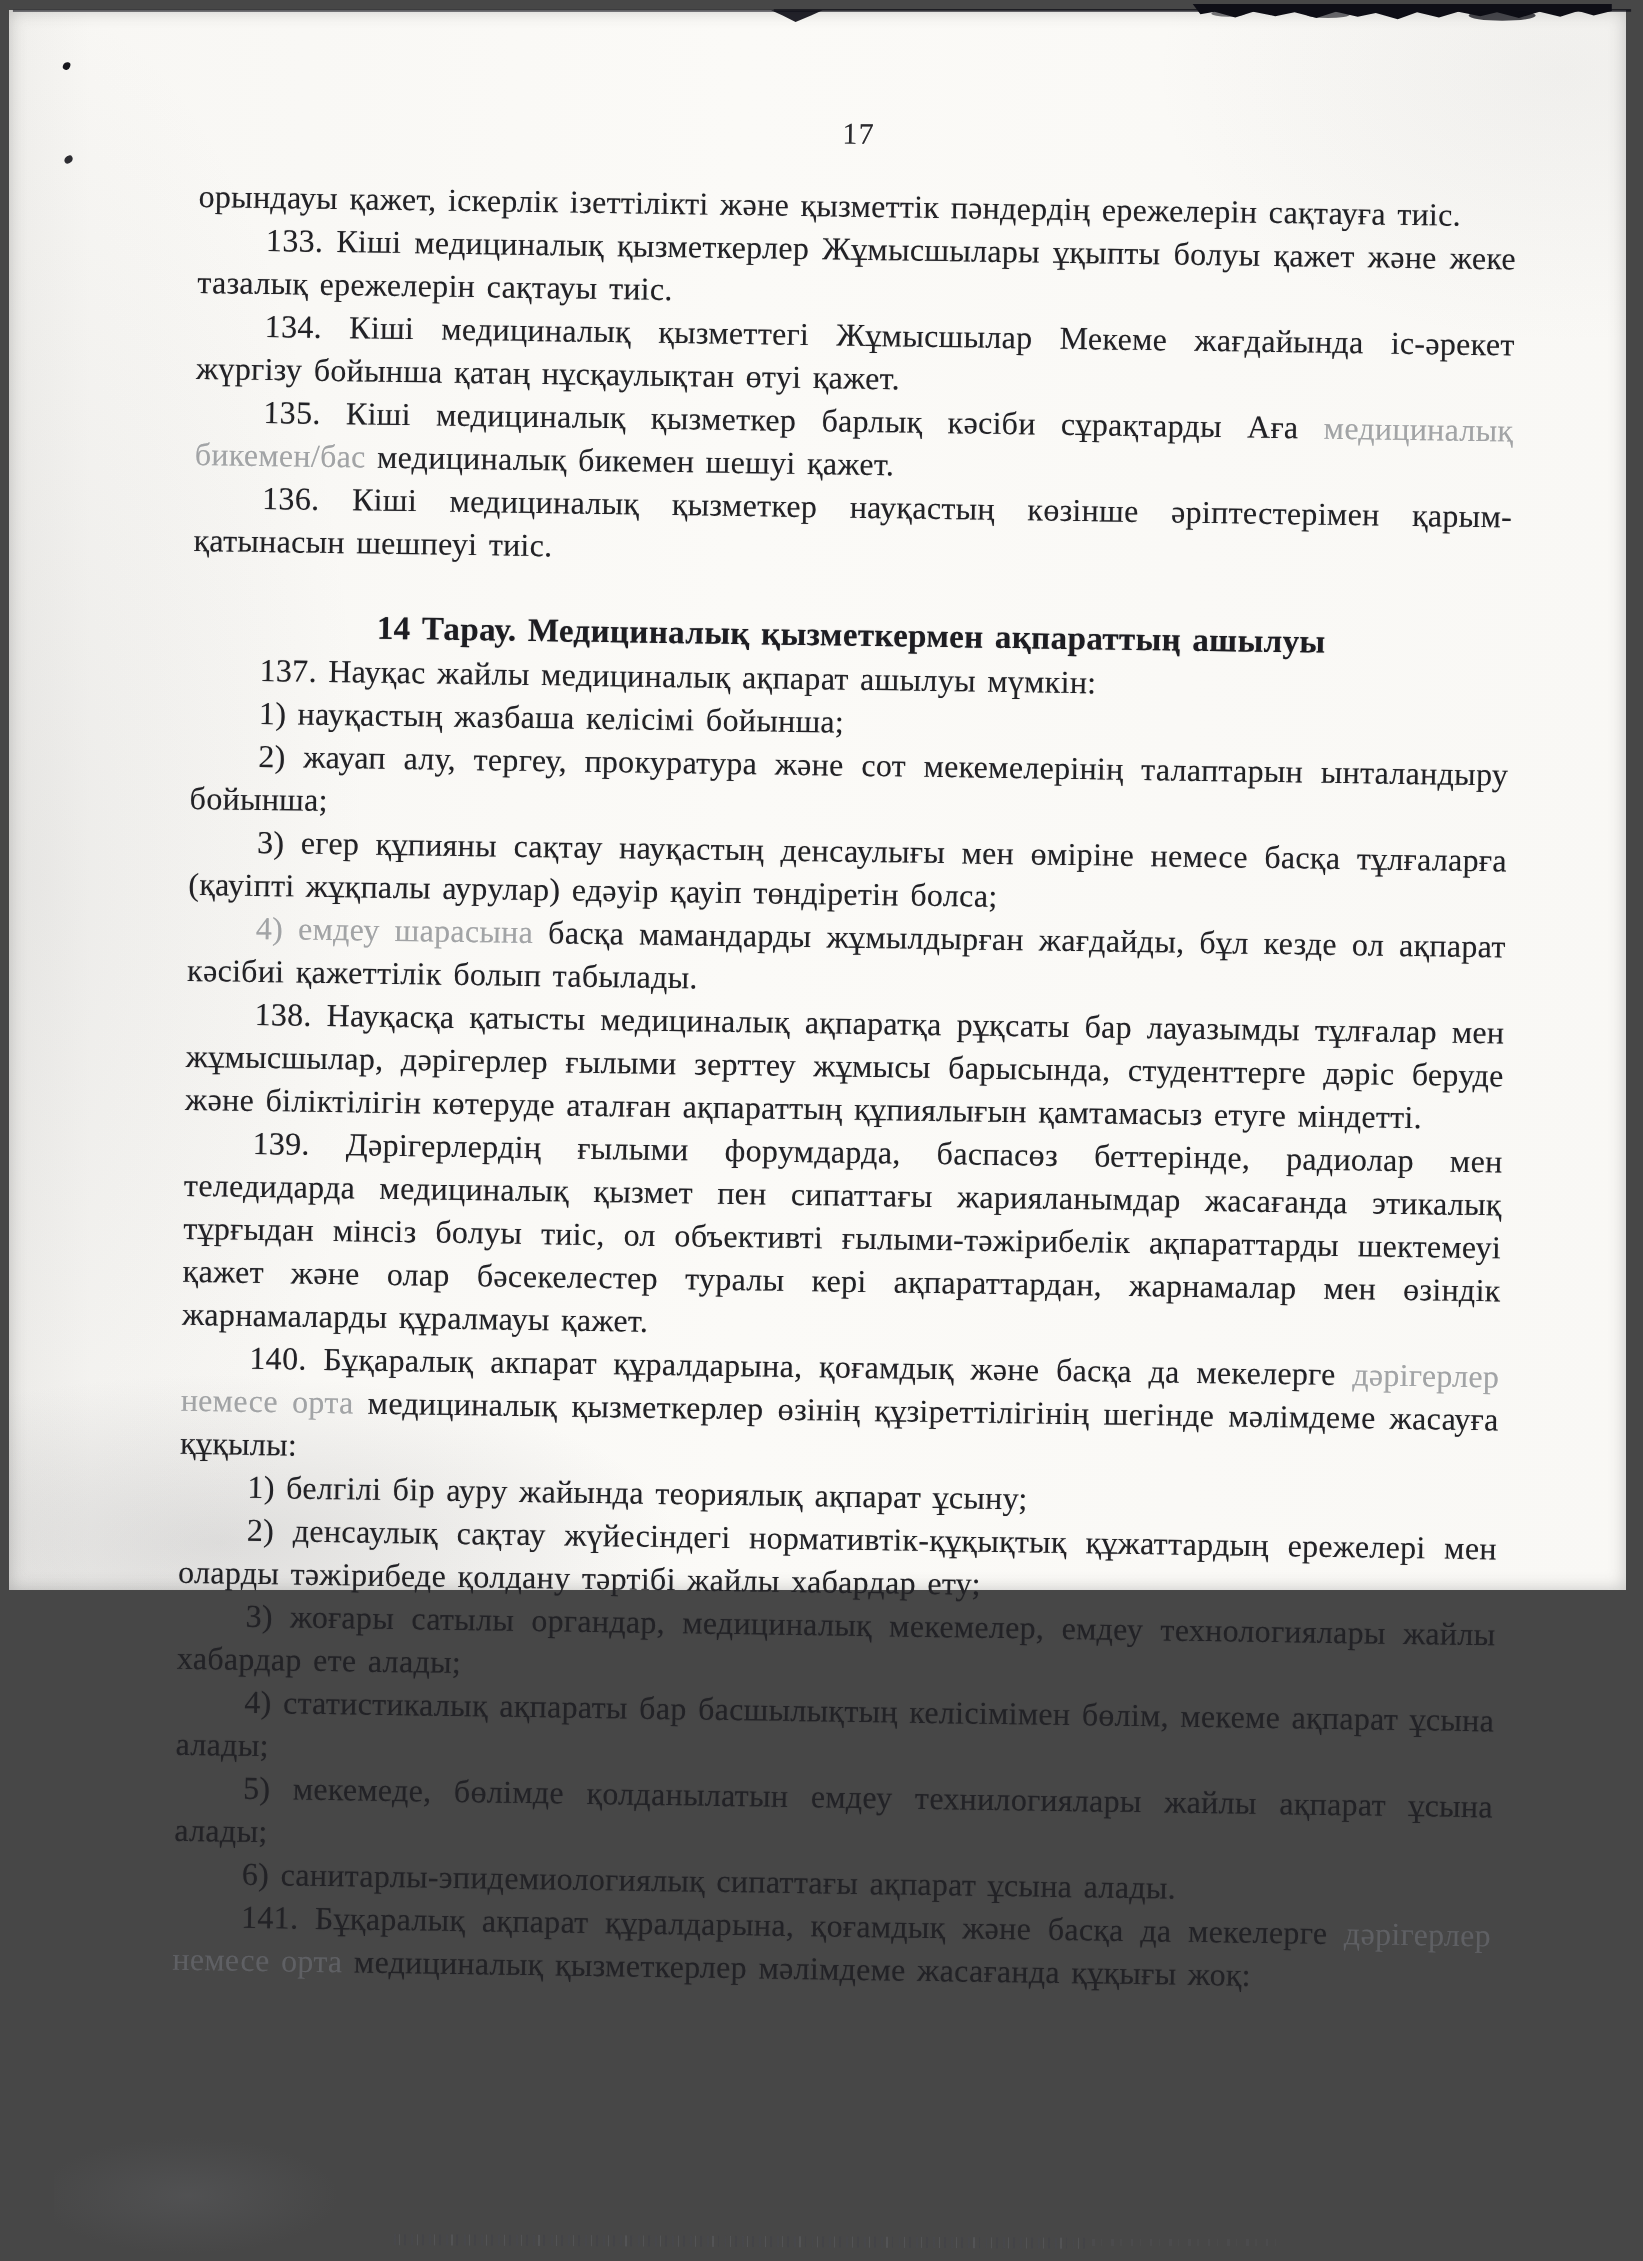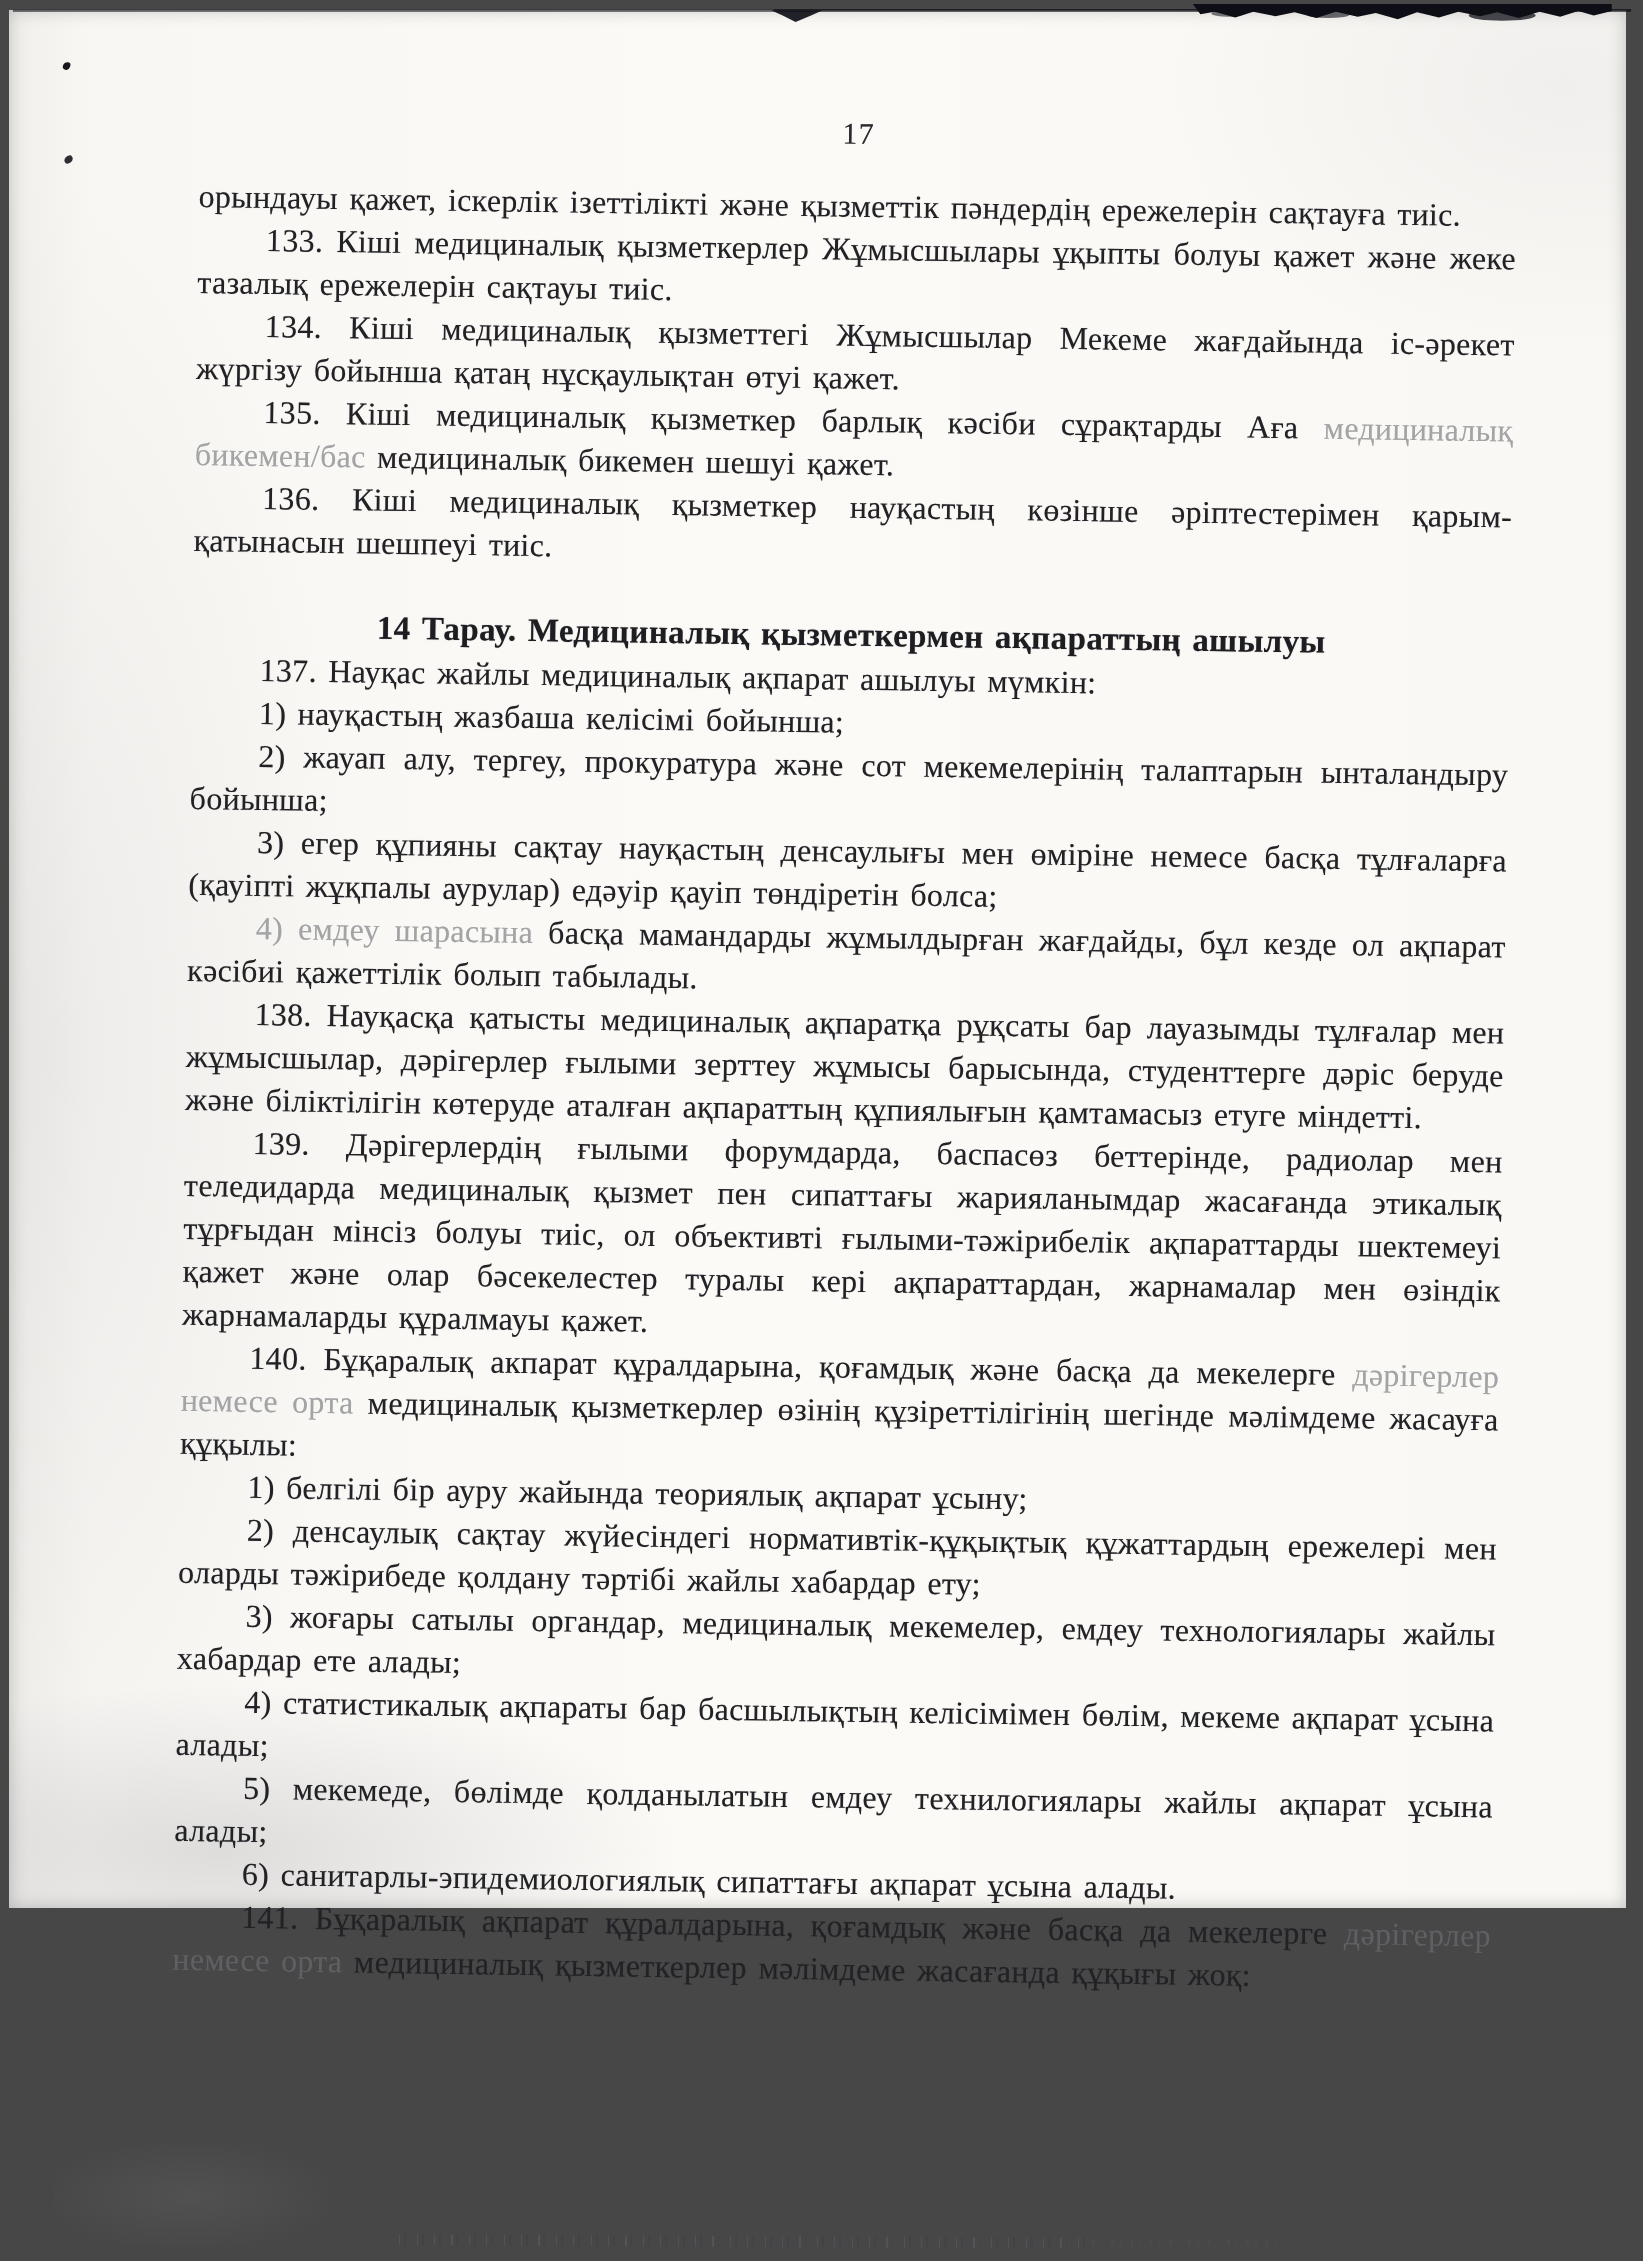--- a/index.html
+++ b/index.html
@@ -5,21 +5,21 @@
   html, body { margin:0; padding:0; }
   body {
     width:1644px; height:2261px;
     background:#474747;
     position:relative;
     overflow:hidden;
     font-family:"Liberation Serif", serif;
   }
   .scan-page {
     position:absolute; left:9px; top:9.7px;
-    width:1617px; height:1898px;
+    width:1617px; height:1580px;
     background:
       radial-gradient(741px 271px at 13% 97%, rgba(125,125,130,0.22), transparent 62%),
       radial-gradient(451px 1225px at 2% 55%, rgba(150,150,152,0.12), transparent 72%),
       radial-gradient(580px 387px at 96% 4%, rgba(160,160,162,0.10), transparent 70%),
       linear-gradient(90deg, #f0efec 0%, #f8f7f4 5%, #fbfaf7 45%, #f9f8f5 100%);
     box-shadow: inset 0 0 17px rgba(60,60,60,0.28);
   }
   .content {
     position:absolute; left:191px; top:97px; width:1318px;
     transform: rotate(0.85deg);

